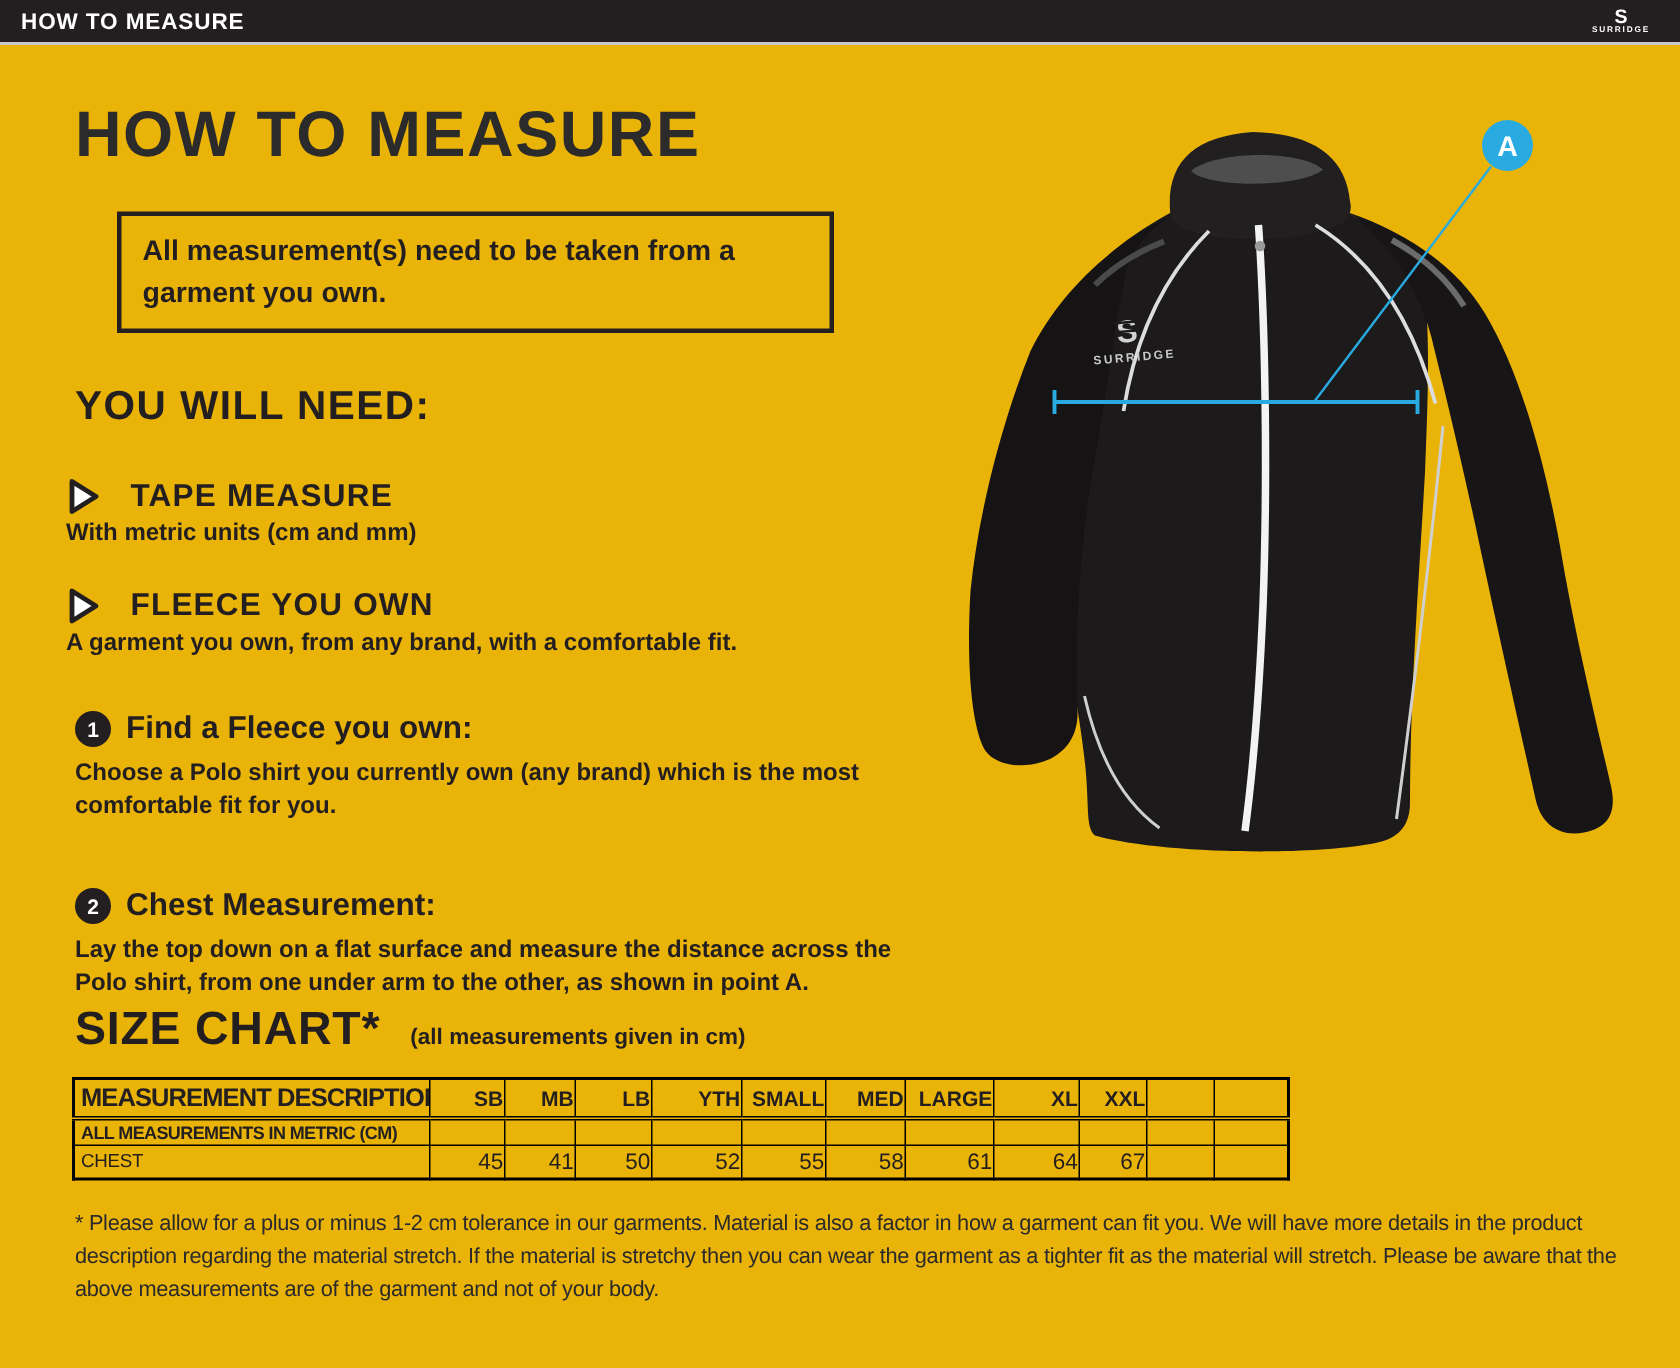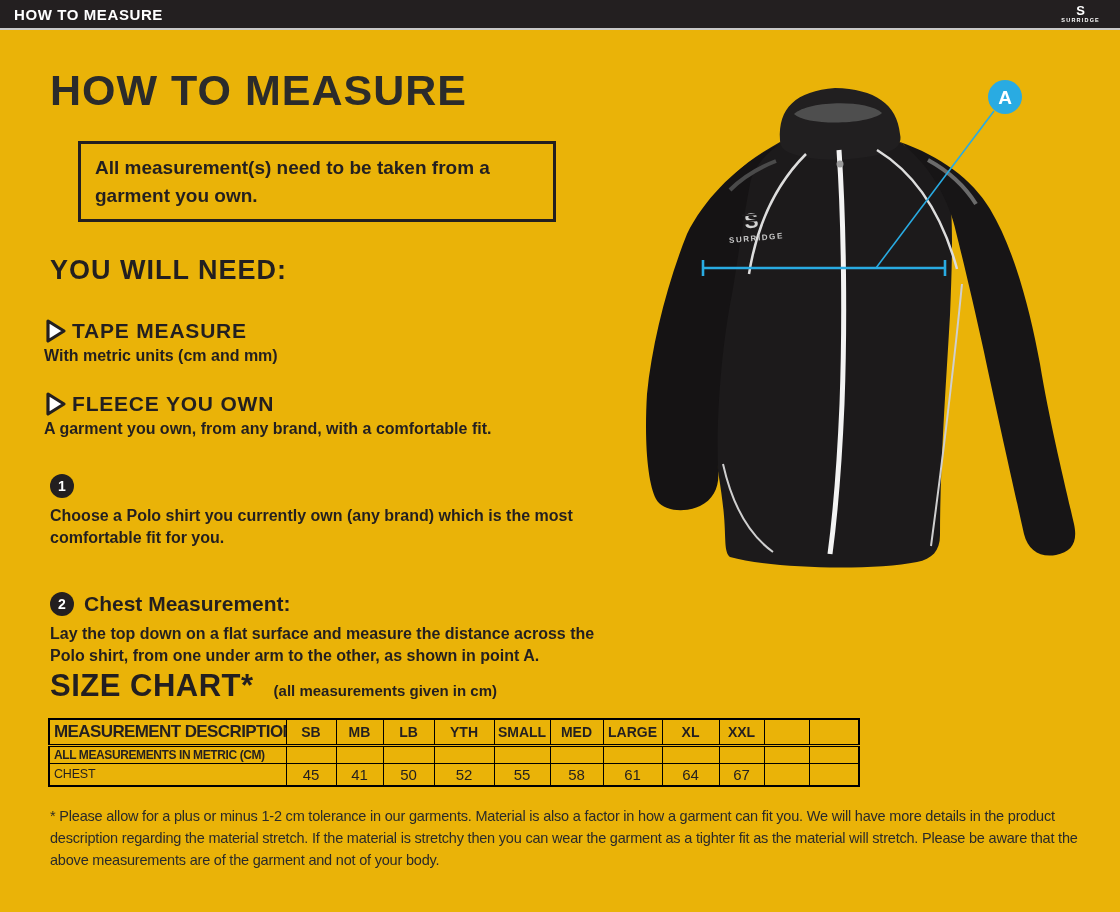--- a/index.html
+++ b/index.html
@@ -20,40 +20,40 @@
 
   
   .h1 { position:absolute; top:66px; left:50px; font-size:43px; font-weight:800;
         letter-spacing:1px; color:#2b2b2b; }
   .note-box { position:absolute; top:141px; left:50px; width:478px; height:81px;
               border:3px solid #231f20; padding:10px 14px; font-size:19px; font-weight:bold;
               line-height:1.45;margin-left:28px; }
   .h2 { position:absolute; top:255px; left:50px; font-size:27px; font-weight:800; letter-spacing:1px; }
 
   .need-item { position:absolute; left:44px; width:560px; }
-  .need-item .row { display:flex; align-items:center; gap:4px; }
+  .need-item .row { display:flex; align-items:center; gap:19px; }
   .need-label { font-size:21px; font-weight:800; letter-spacing:.8px; }
   .need-desc { font-size:16px; font-weight:bold; margin-top:3px; }
   .tri-icon { flex:0 0 auto; display:block; }
 
   .step { position:absolute; left:50px; width:548px; }
   .step .row { display:flex; align-items:center; gap:10px; }
   .step-num { width:24px; height:24px; border-radius:50%; background:#231f20; color:#fff;
               font-size:14px; font-weight:bold; display:flex; align-items:center; justify-content:center; }
   .step-title { font-size:21px; font-weight:800; }
   .step-desc { font-size:16px; font-weight:bold; line-height:1.4; margin-top:7px; }
 
   .sc-head { position:absolute; top:668px; left:50px; display:flex; align-items:baseline; gap:20px; }
   .sc-title { font-size:31px; font-weight:800; letter-spacing:.5px; }
   .sc-sub { font-size:15px; font-weight:800; }
 
   
   table.size-chart { position:absolute; top:718px; left:48px; width:810px;
                      border-collapse:collapse; table-layout:fixed; }
-  .size-chart th, .size-chart td { border:1px solid #000; text-align:center; vertical-align:middle;
+  .size-chart th, .size-chart td { border:1px solid #000; text-align:right; vertical-align:middle;
                                    font-family:"Liberation Sans", sans-serif; overflow:hidden; white-space:nowrap; }
   .size-chart { border:2px solid #000; }
   .size-chart thead th { height:26px; font-size:14px; font-weight:bold; border-bottom:3px double #000; }
   .size-chart thead th.desc { font-size:17px; text-align:left; padding-left:4px; letter-spacing:-.6px; }
   .size-chart tbody tr.metric td { height:18px; font-size:12px; font-weight:bold;margin-top:44px; }
   .size-chart tbody tr.metric td.desc { text-align:left; padding-left:4px; letter-spacing:-.4px; }
   .size-chart tbody tr.vals td { height:23px; font-size:15px; font-weight:normal;margin-top:19px; }
   .size-chart tbody tr.vals td.desc { text-align:left; padding-left:4px; font-size:12.5px; letter-spacing:-.2px; }
 
   .footnote { position:absolute; top:806px; left:50px; width:1038px; font-size:14.5px;
@@ -97,20 +97,21 @@
         <path d="M4,3 L20,13 L4,23 Z" fill="#fff" stroke="#231f20" stroke-width="3.2" stroke-linejoin="round"></path>
       </svg>
       <span class="need-label">FLEECE YOU OWN</span>
     </div>
     <div class="need-desc">A garment you own, from any brand, with a comfortable fit.</div>
   </div>
 
   <div class="step" style="top:474px;">
     <div class="row">
       <div class="step-num">1</div>
+      <div class="step-title">Find a Fleece you own:</div>
     </div>
     <div class="step-desc">Choose a Polo shirt you currently own (any brand) which is the most comfortable fit for you.</div>
   </div>
 
   <div class="step" style="top:592px;">
     <div class="row">
       <div class="step-num">2</div>
       <div class="step-title">Chest Measurement:</div>
     </div>
     <div class="step-desc">Lay the top down on a flat surface and measure the distance across the Polo shirt, from one under arm to the other, as shown in point A.</div>

